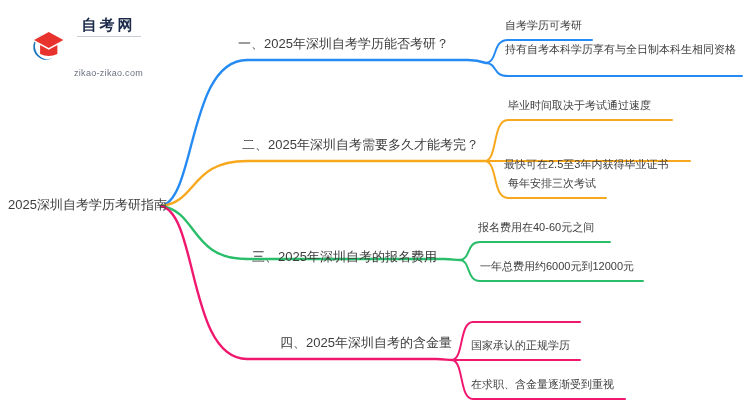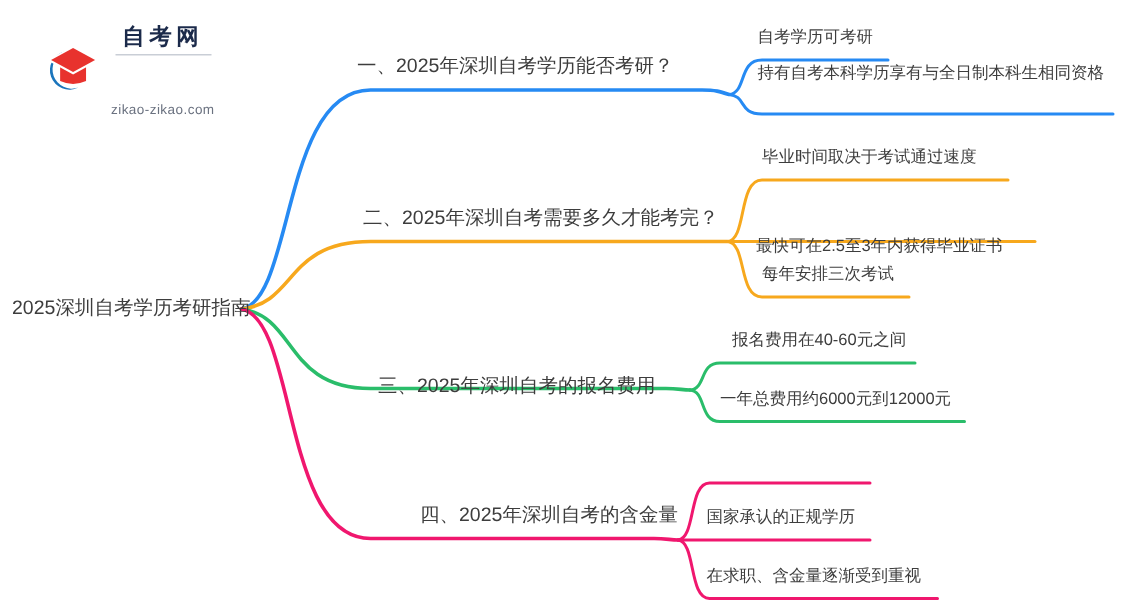--- a/index.html
+++ b/index.html
@@ -71,19 +71,19 @@
   <div class="node branch-node" style="left:252px;top:247px;">三、2025年深圳自考的报名费用</div>
   <div class="node branch-node" style="left:252px;top:333px;margin-left:28px;">四、2025年深圳自考的含金量</div>
 
   <div class="node child-node" style="left:505px;top:17px;">自考学历可考研</div>
   <div class="node child-node" style="left:505px;top:41px;">持有自考本科学历享有与全日制本科生相同资格</div>
 
   <div class="node child-node" style="left:508px;top:97px;text-align:right;">毕业时间取决于考试通过速度</div>
   <div class="node child-node" style="left:504px;top:156px;">最快可在2.5至3年内获得毕业证书</div>
   <div class="node child-node" style="left:508px;top:175px;">每年安排三次考试</div>
 
-  <div class="node child-node" style="left:488px;top:219px;text-align:right;">报名费用在40-60元之间</div>
+  <div class="node child-node" style="left:478px;top:219px;text-align:right;">报名费用在40-60元之间</div>
   <div class="node child-node" style="left:480px;top:258px;">一年总费用约6000元到12000元</div>
 
   <div class="node child-node" style="left:471px;top:337px;">国家承认的正规学历</div>
   <div class="node child-node" style="left:471px;top:376px;">在求职、含金量逐渐受到重视</div>
 
 </div>
 
 </body></html>

